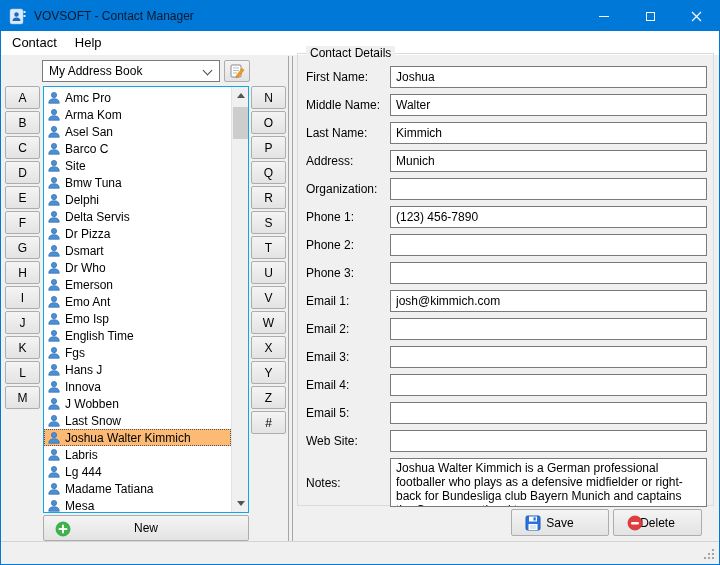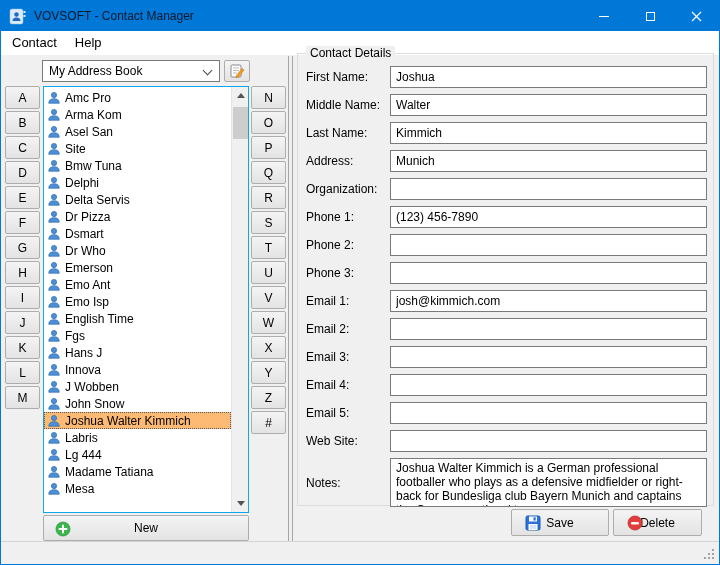--- a/index.html
+++ b/index.html
@@ -202,20 +202,27 @@
         </div>
 
         <div class="list-item">
           <svg width="14" height="14" viewBox="0 0 16 16">
             <circle cx="8" cy="4.6" r="3" fill="#4b8fd5" stroke="#2f6db3" stroke-width="0.8"></circle>
             <path d="M2 14 Q2 8.8 8 8.8 Q14 8.8 14 14 Z" fill="#4b8fd5" stroke="#2f6db3" stroke-width="0.8"></path>
           </svg>
           <span class="nm">Asel San</span>
         </div>
 
+        <div class="list-item">
+          <svg width="14" height="14" viewBox="0 0 16 16">
+            <circle cx="8" cy="4.6" r="3" fill="#4b8fd5" stroke="#2f6db3" stroke-width="0.8"></circle>
+            <path d="M2 14 Q2 8.8 8 8.8 Q14 8.8 14 14 Z" fill="#4b8fd5" stroke="#2f6db3" stroke-width="0.8"></path>
+          </svg>
+          <span class="nm">Barco C</span>
+        </div>
 
         <div class="list-item">
           <svg width="14" height="14" viewBox="0 0 16 16">
             <circle cx="8" cy="4.6" r="3" fill="#4b8fd5" stroke="#2f6db3" stroke-width="0.8"></circle>
             <path d="M2 14 Q2 8.8 8 8.8 Q14 8.8 14 14 Z" fill="#4b8fd5" stroke="#2f6db3" stroke-width="0.8"></path>
           </svg>
           <span class="nm">Site</span>
         </div>
 
         <div class="list-item">
@@ -328,21 +335,21 @@
             <path d="M2 14 Q2 8.8 8 8.8 Q14 8.8 14 14 Z" fill="#4b8fd5" stroke="#2f6db3" stroke-width="0.8"></path>
           </svg>
           <span class="nm">J Wobben</span>
         </div>
 
         <div class="list-item">
           <svg width="14" height="14" viewBox="0 0 16 16">
             <circle cx="8" cy="4.6" r="3" fill="#4b8fd5" stroke="#2f6db3" stroke-width="0.8"></circle>
             <path d="M2 14 Q2 8.8 8 8.8 Q14 8.8 14 14 Z" fill="#4b8fd5" stroke="#2f6db3" stroke-width="0.8"></path>
           </svg>
-          <span class="nm">John Snow</span>
+          <span class="nm">Last Snow</span>
         </div>
 
         <div class="list-item selected">
           <svg width="14" height="14" viewBox="0 0 16 16">
             <circle cx="8" cy="4.6" r="3" fill="#4b8fd5" stroke="#2f6db3" stroke-width="0.8"></circle>
             <path d="M2 14 Q2 8.8 8 8.8 Q14 8.8 14 14 Z" fill="#4b8fd5" stroke="#2f6db3" stroke-width="0.8"></path>
           </svg>
           <span class="nm">Joshua Walter Kimmich</span>
         </div>
 

